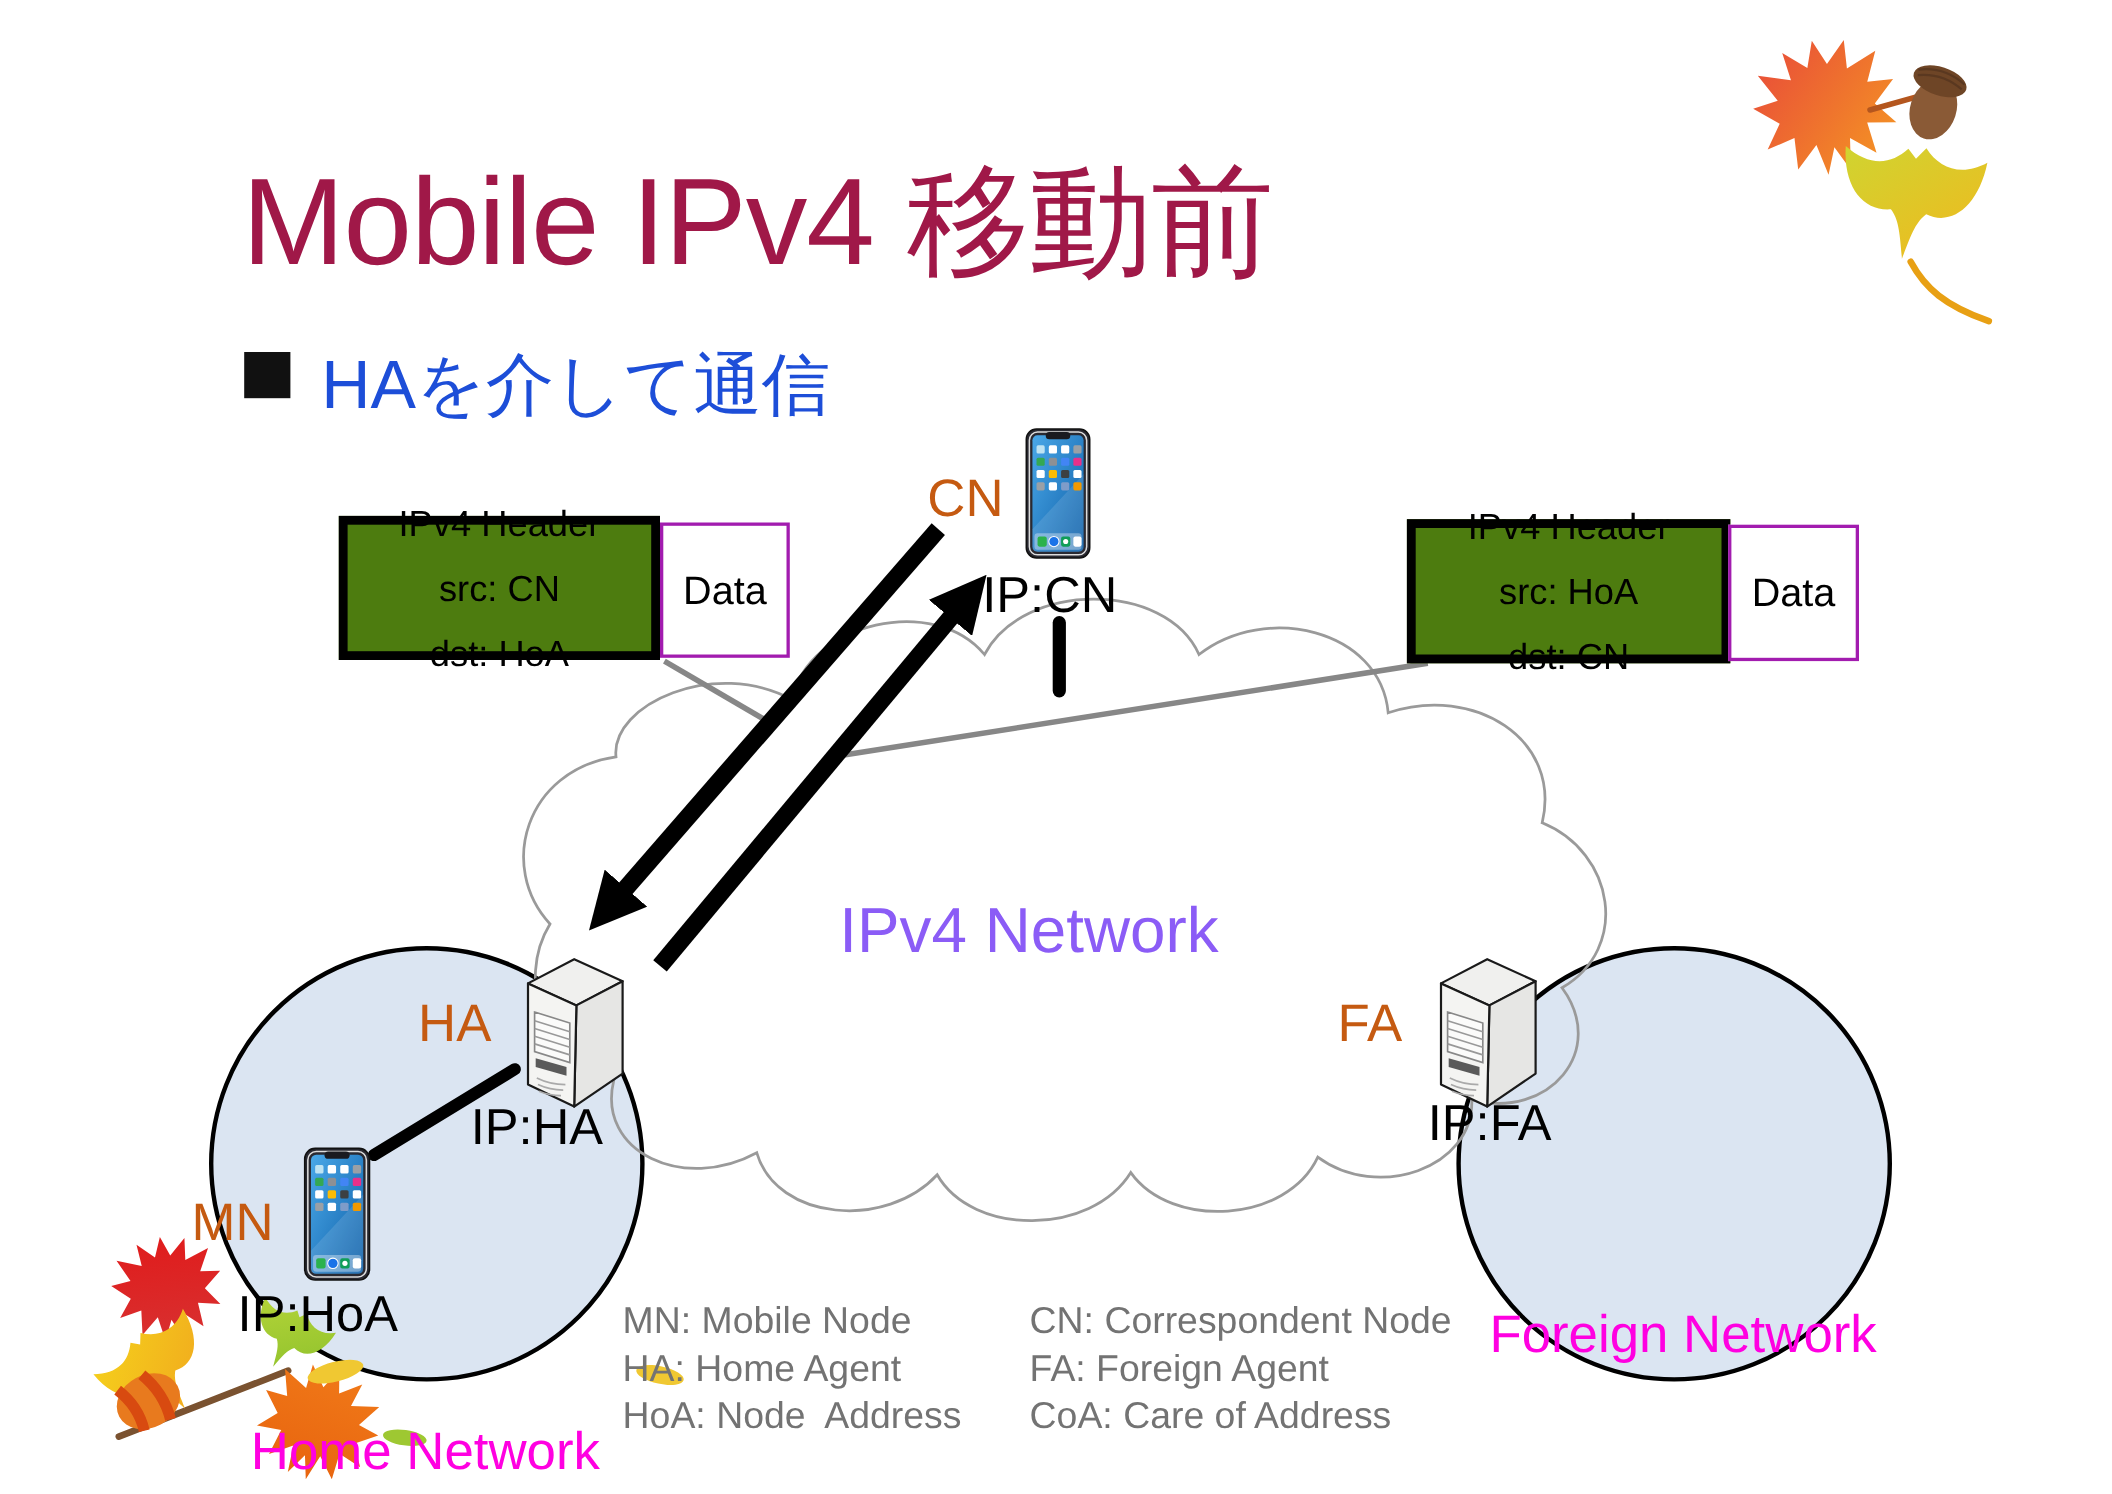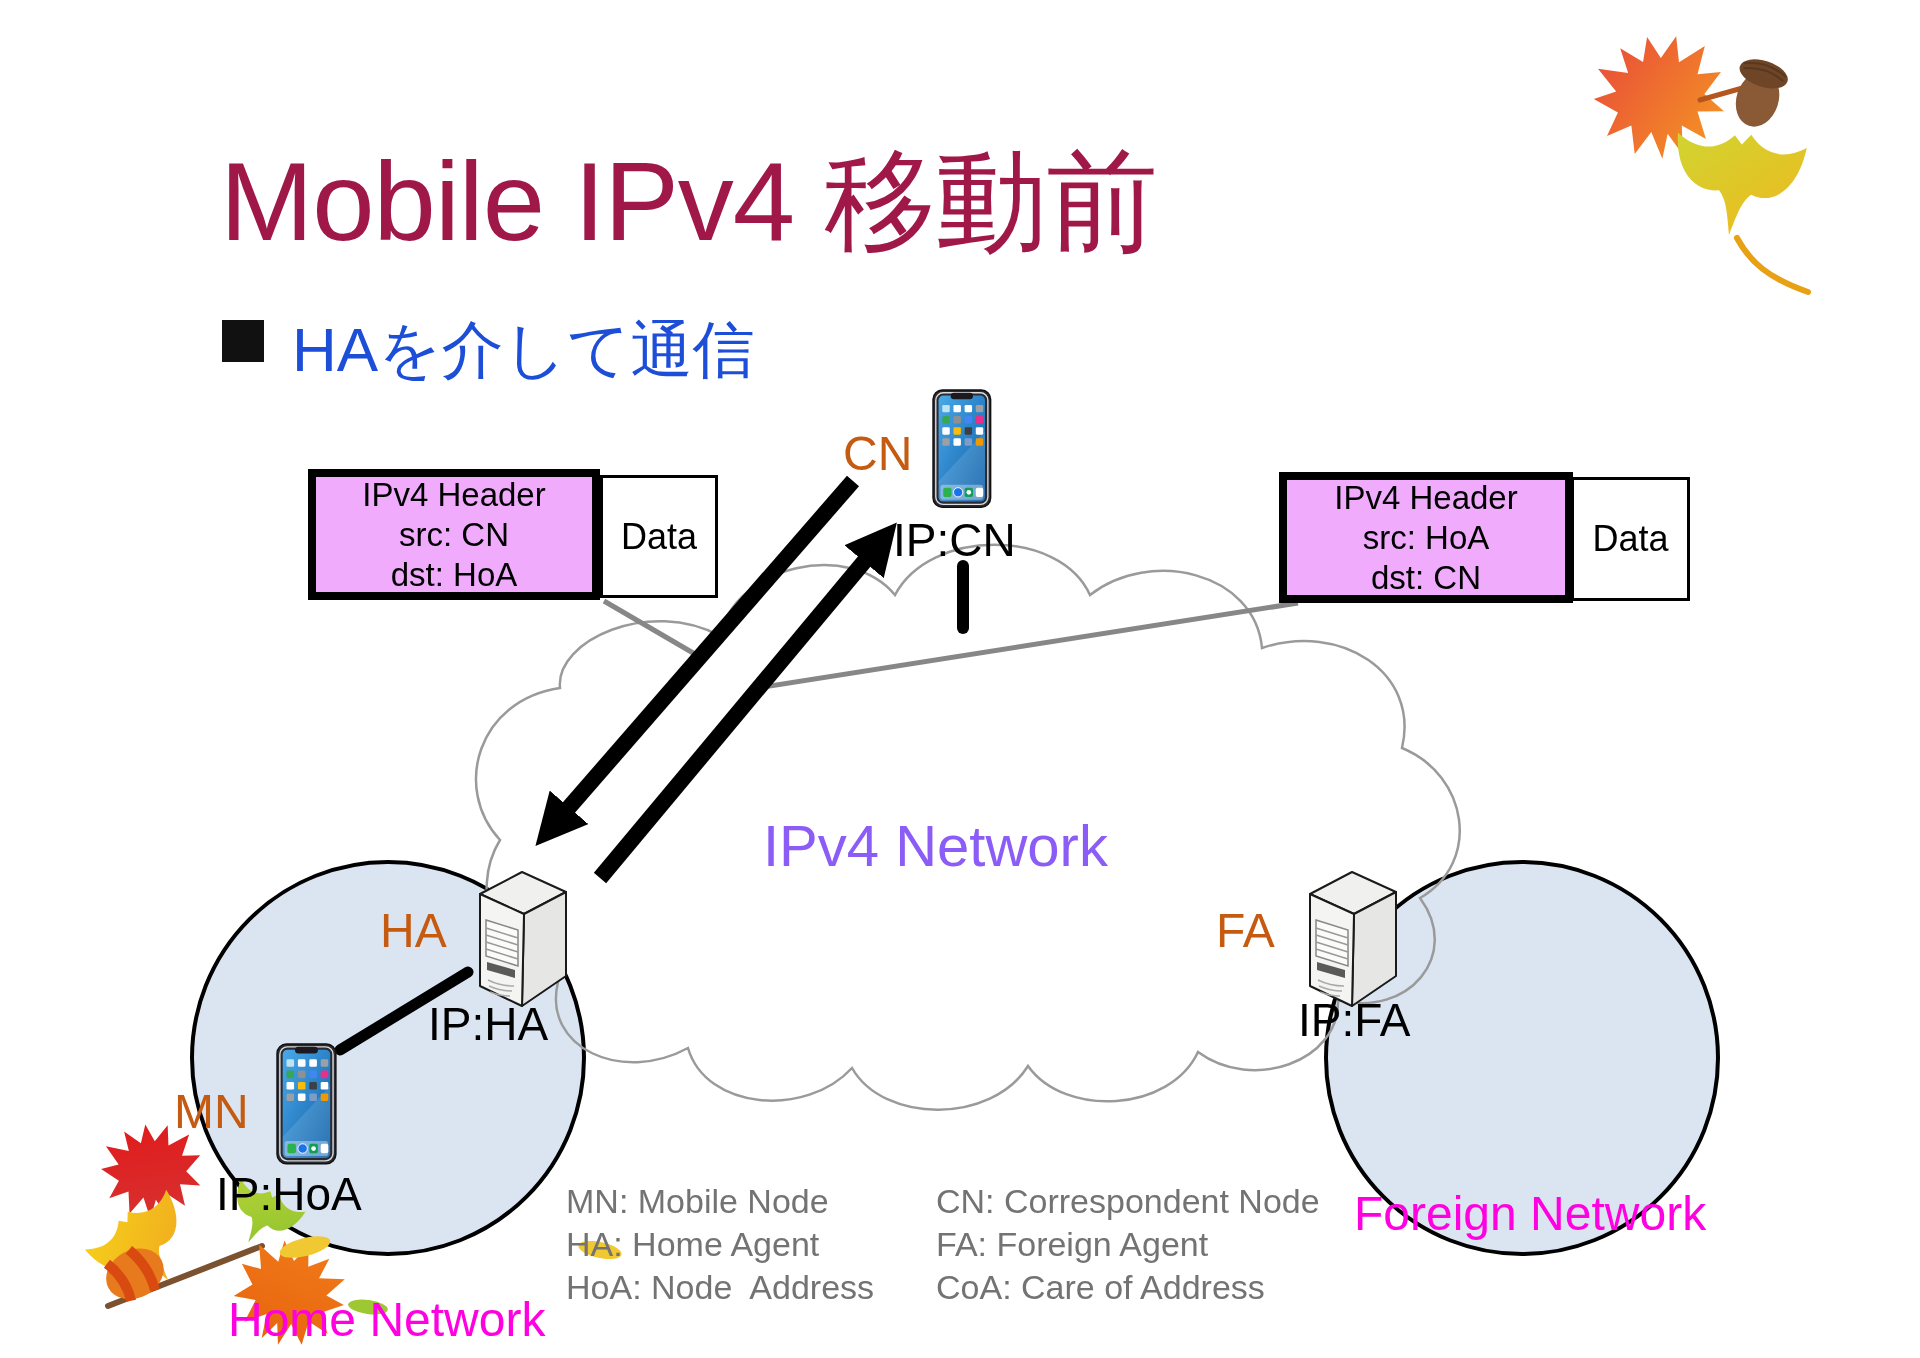--- a/index.html
+++ b/index.html
@@ -7,24 +7,24 @@
          font-family:"Liberation Sans", sans-serif;color:#000;}
   #bg{position:absolute;left:0;top:0;width:1920px;height:1358px;}
   .abs{position:absolute;line-height:1.08;white-space:nowrap;}
   .title{left:220px;top:142px;font-size:112px;color:#A01848;letter-spacing:-1px;}
   .bullet-sq{position:absolute;left:222px;top:320px;width:42px;height:42px;background:#111;}
   .bullet-txt{position:absolute;left:292px;top:308px;font-size:62px;color:#1d4ed8;}
   .node-label{font-size:48px;color:#C55A11;}
   .ip-label{font-size:46px;color:#000;}
   .cloud-label{left:763px;top:815px;font-size:58px;color:#8b5cf6;}
   .net-label{font-size:48px;color:#FF00E1;}
-  .pkt-box{position:absolute;box-sizing:border-box;background:#f0abfc;border:8px solid #000;
+  .pkt-box{position:absolute;box-sizing:border-box;background:#4d7c0f;border:8px solid #000;
            display:flex;flex-direction:column;align-items:center;justify-content:center;
-           font-size:33px;line-height:40px;text-align:center;}
-  .data-box{position:absolute;box-sizing:border-box;background:#fff;border:3px solid #000000;
+           font-size:33px;line-height:40px;text-align:center;gap:19px;}
+  .data-box{position:absolute;box-sizing:border-box;background:#fff;border:3px solid #a21caf;
             display:flex;align-items:center;justify-content:center;font-size:36px;}
   .legend{position:absolute;font-size:34px;line-height:43px;color:#737373;}
   .legend div{white-space:pre;}
 </style>
 </head>
 <body>
 
 <div id="slide">
 
   <svg id="bg" viewBox="0 0 1920 1358">

